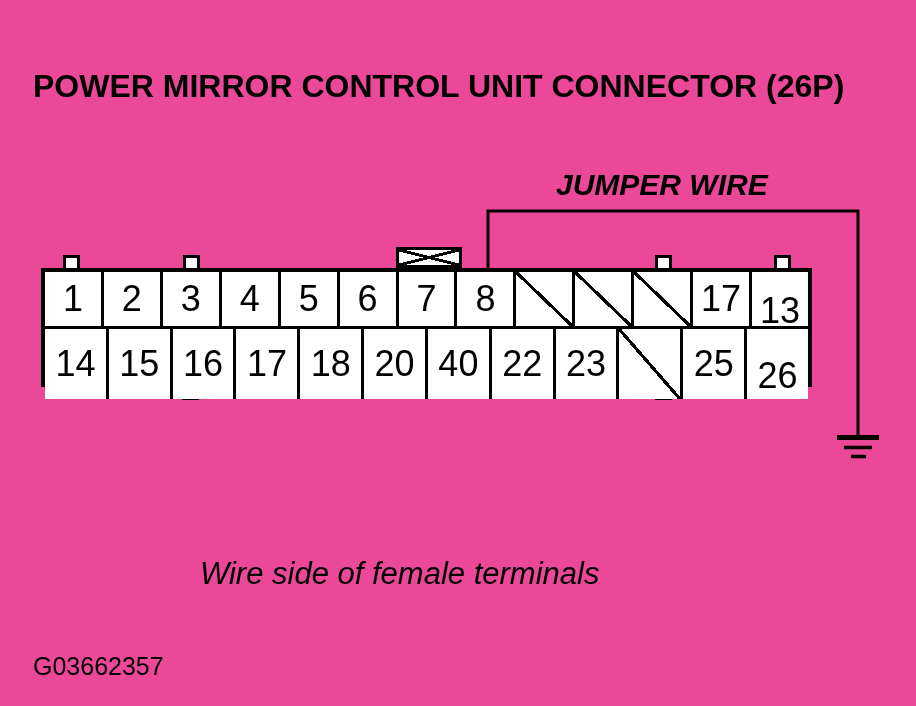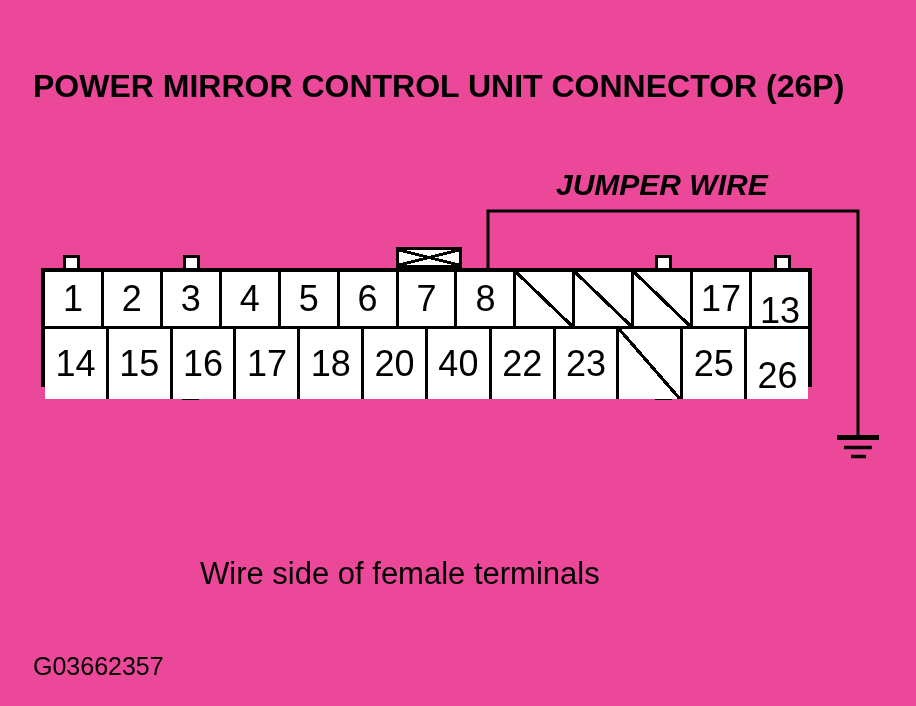--- a/index.html
+++ b/index.html
@@ -103,20 +103,21 @@
       linear-gradient(to bottom right,
         transparent calc(50% - 1.5px), #000 calc(50% - 1.5px),
         #000 calc(50% + 1.5px), transparent calc(50% + 1.5px));
   }
   .caption {
     position: absolute;
     left: 200px;
     top: 556px;
     font-size: 31px;
     white-space: nowrap;
+    font-style: italic;
   }
   .figure-id {
     position: absolute;
     left: 33px;
     top: 604px;
     font-size: 25px;
     white-space: nowrap;
     margin-top: 48px;
   }
   .wires-svg {

